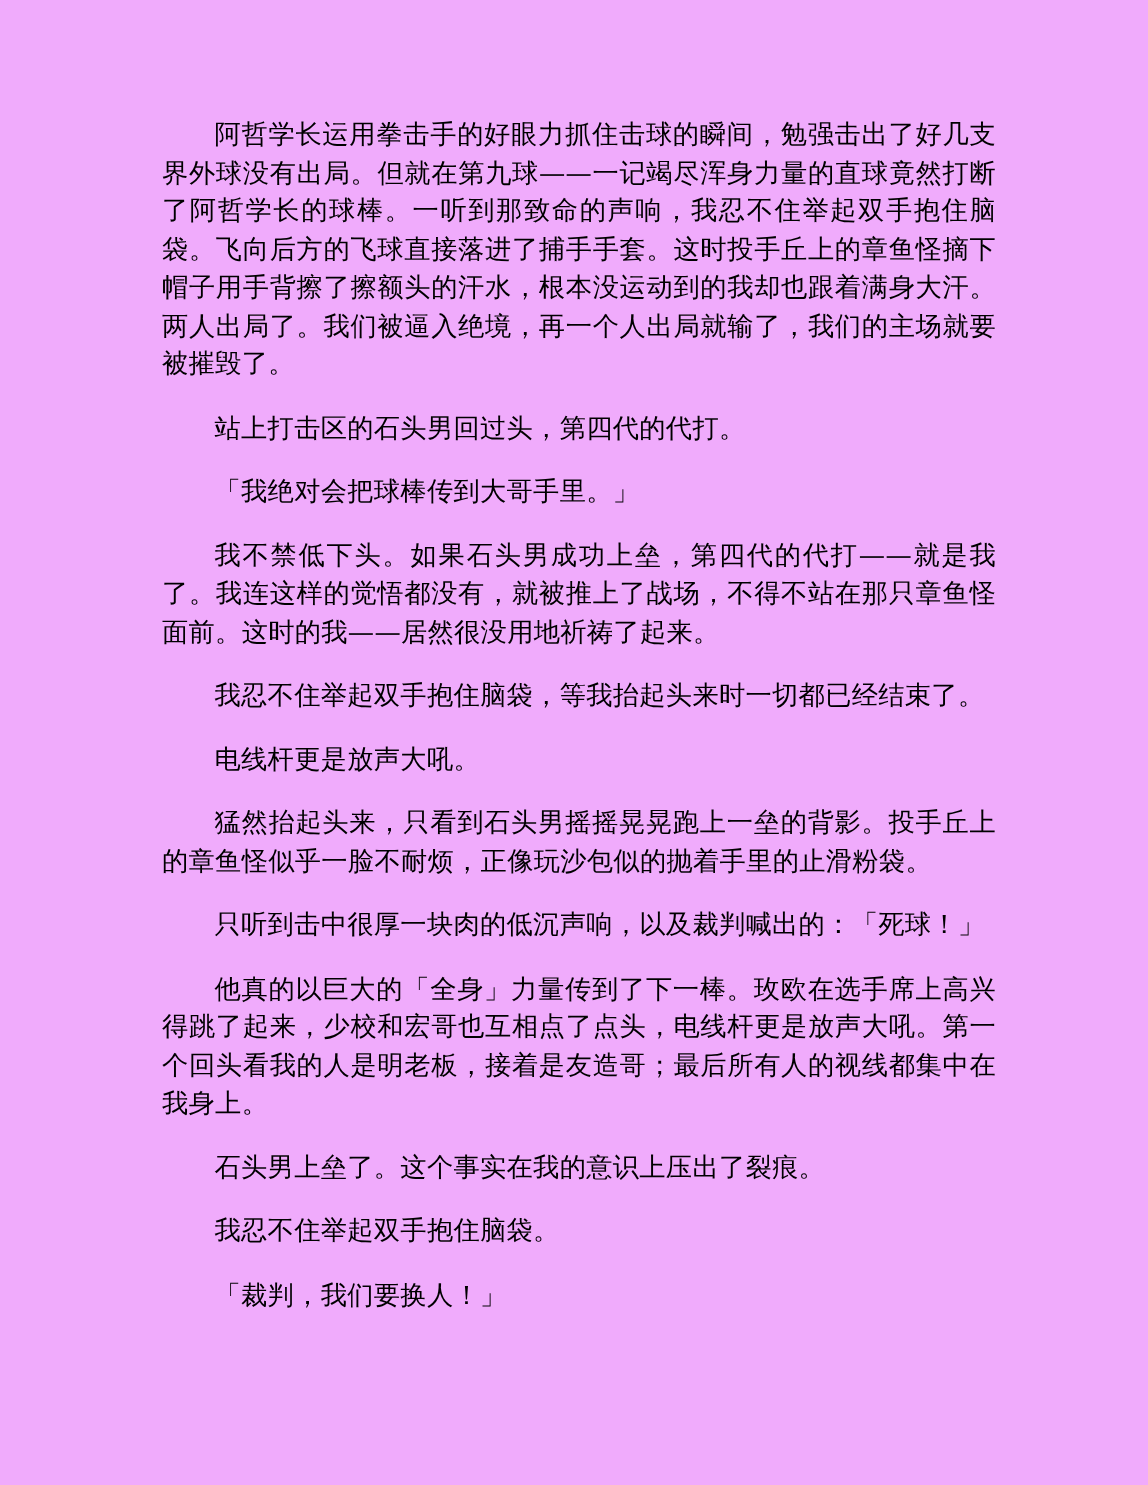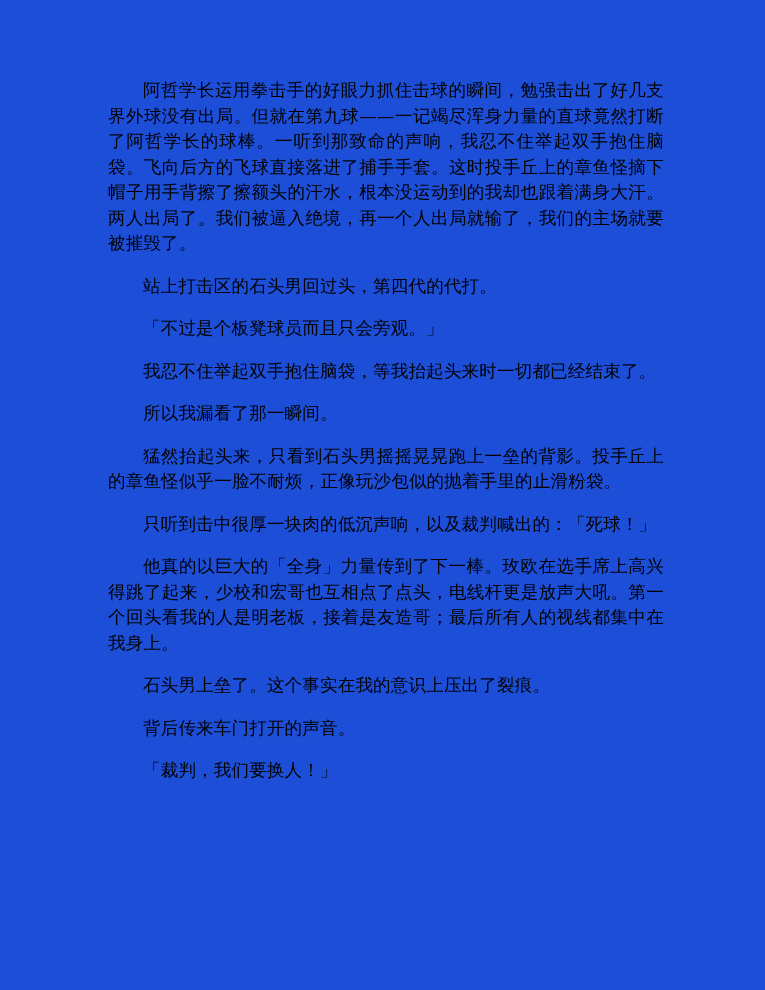--- a/index.html
+++ b/index.html
@@ -11,21 +11,21 @@
     width: 765px;
     height: 990px;
     font-family: "DejaVu Serif", "Liberation Serif", serif;
     color: #000000;
     overflow: hidden;
   }
   .page {
     position: relative;
     width: 765px;
     height: 990px;
-    background: #1d4ed8;
+    background: #f0abfc;
     box-sizing: border-box;
   }
   .content {
     position: absolute;
     left: 108px;
     top: 78px;
     width: 556px;
   }
   .para {
     margin: 0 0 17px 0;
@@ -44,23 +44,24 @@
     margin-bottom: 1px;
   }
 </style>
 </head>
 <body>
 
 <div class="page">
   <div class="content">
     <p class="para">阿哲学长运用拳击手的好眼力抓住击球的瞬间，勉强击出了好几支界外球没有出局。但就在第九球——一记竭尽浑身力量的直球竟然打断了阿哲学长的球棒。一听到那致命的声响，我忍不住举起双手抱住脑袋。飞向后方的飞球直接落进了捕手手套。这时投手丘上的章鱼怪摘下帽子用手背擦了擦额头的汗水，根本没运动到的我却也跟着满身大汗。两人出局了。我们被逼入绝境，再一个人出局就输了，我们的主场就要被摧毁了。</p>
     <p class="para">站上打击区的石头男回过头，第四代的代打。</p>
-    <p class="para quote">「不过是个板凳球员而且只会旁观。」</p>
+    <p class="para quote">「我绝对会把球棒传到大哥手里。」</p>
+    <p class="para">我不禁低下头。如果石头男成功上垒，第四代的代打——就是我了。我连这样的觉悟都没有，就被推上了战场，不得不站在那只章鱼怪面前。这时的我——居然很没用地祈祷了起来。</p>
     <p class="para">我忍不住举起双手抱住脑袋，等我抬起头来时一切都已经结束了。</p>
-    <p class="para">所以我漏看了那一瞬间。</p>
+    <p class="para">电线杆更是放声大吼。</p>
     <p class="para">猛然抬起头来，只看到石头男摇摇晃晃跑上一垒的背影。投手丘上的章鱼怪似乎一脸不耐烦，正像玩沙包似的抛着手里的止滑粉袋。</p>
     <p class="para">只听到击中很厚一块肉的低沉声响，以及裁判喊出的：「死球！」</p>
     <p class="para">他真的以巨大的「全身」力量传到了下一棒。玫欧在选手席上高兴得跳了起来，少校和宏哥也互相点了点头，电线杆更是放声大吼。第一个回头看我的人是明老板，接着是友造哥；最后所有人的视线都集中在我身上。</p>
     <p class="para">石头男上垒了。这个事实在我的意识上压出了裂痕。</p>
-    <p class="para">背后传来车门打开的声音。</p>
+    <p class="para">我忍不住举起双手抱住脑袋。</p>
     <p class="para quote">「裁判，我们要换人！」</p>
   </div>
 </div>
 
 </body></html>

